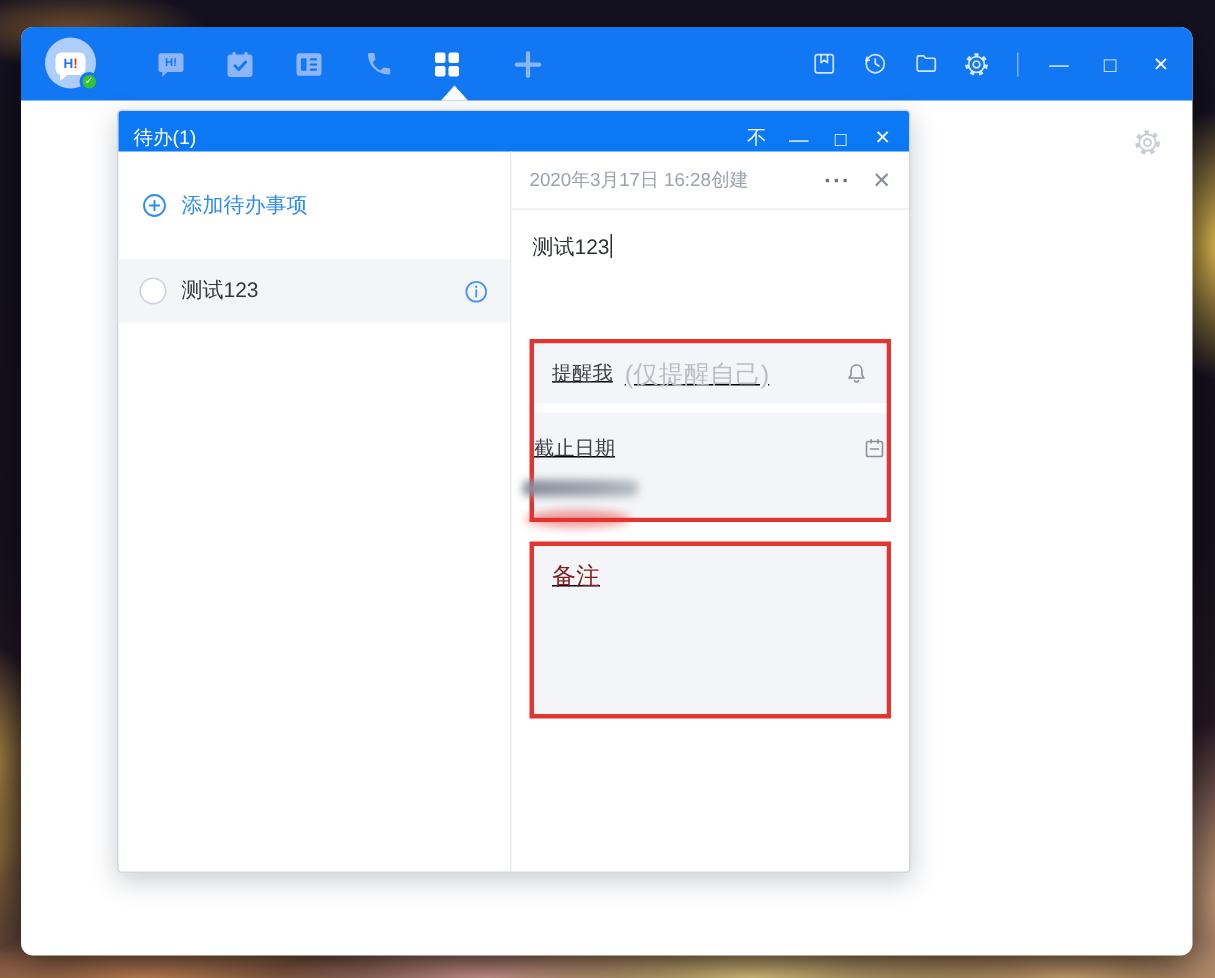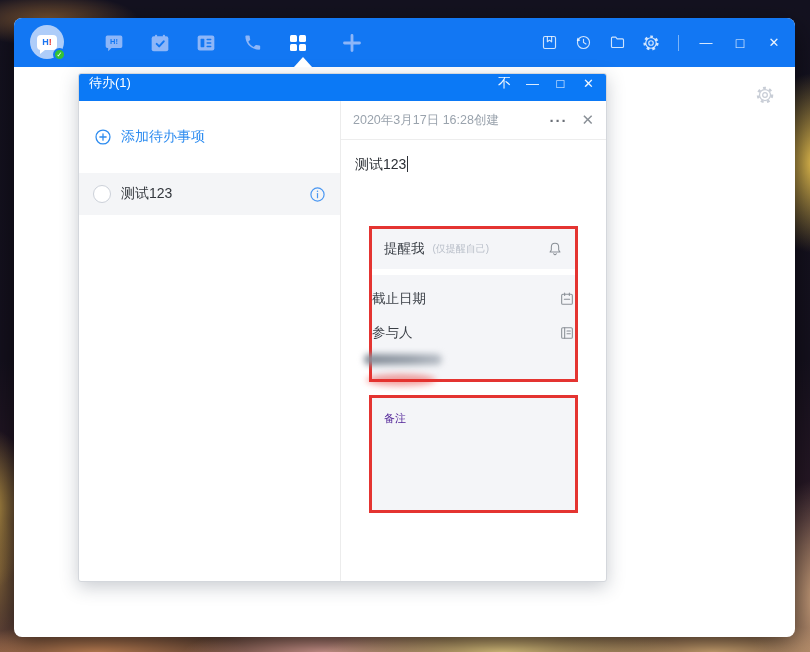--- a/index.html
+++ b/index.html
@@ -68,21 +68,21 @@
 
   
   .dialog {
     position:absolute; left:64px; top:55px; width:529px; height:509px;
     background:#fff; border:1px solid #d4d7dc; border-radius:3px;
     box-shadow:0 5px 18px rgba(40,50,70,.25); z-index:2;
     display:flex; flex-direction:column;
   }
   .dlg-titlebar {
     height:27px; background:#0b79f6; border-radius:2px 2px 0 0;
-    display:flex; align-items:flex-start; padding:0 10px; flex:0 0 auto;
+    display:flex; align-items:flex-end; padding:0 10px; flex:0 0 auto;
   }
   .dlg-title { color:#fff; font-size:13px; }
   .dlg-ctrls { margin-left:auto; display:flex; align-items:center; gap:13px; }
   .dlg-ctrl { color:rgba(255,255,255,.95); font-size:13px; width:15px; text-align:center; cursor:pointer; }
   .dlg-body { flex:1; display:flex; min-height:0; }
 
   
   .list-panel { width:262px; border-right:1px solid #ececec; display:flex; flex-direction:column; }
   .add-row { height:72px; display:flex; align-items:center; padding:0 15px; gap:9px; cursor:pointer; }
   .add-label { color:#2d8cf0; font-size:14px; }
@@ -100,43 +100,43 @@
     height:39px; border-bottom:1px solid #ededed; display:flex; align-items:center;
     padding:13px 12px; flex:0 0 auto;
   }
   .created-text { color:#9aa3ad; font-size:12.5px; }
   .detail-header .spacer { flex:1; }
   .more-btn { color:#6b7077; font-size:15px; letter-spacing:1px; cursor:pointer; margin-right:14px; font-weight:bold; }
   .detail-close { color:#8a9097; font-size:15px; cursor:pointer; }
   .detail-title-row { padding:16px 14px 0; height:36px; font-size:14px; color:#2c3036; }
   .caret { display:inline-block; width:0; border-left:1.5px solid #2b2f35; height:16px; vertical-align:-3px; margin-left:1px; }
 
-  .anno-box { border:3px solid #e43431; margin:0 28px; position:relative; }
+  .anno-box { border:3px solid #e43431; margin:0 12px; position:relative;text-decoration:underline; }
   .reminder-box { margin-top:50px; }
   .remind-row {
     height:40px; background:#f4f5f8; display:flex; align-items:center; padding:0 12px; cursor:pointer;
   }
   .remind-label, .field-label { color:#3a3f46; font-size:13.5px; }
-  .remind-sub { color:#b9bfc9; font-size:10px; margin-left:8px; }
+  .remind-sub { color:#b9bfc9; font-size:17px; margin-left:8px; }
   .row-gap { height:6px; background:#fff; }
   .fields-block { background:#f4f5f8; padding:12px 0 14px; }
   .field-row { height:24px; display:flex; align-items:center; cursor:pointer; }
   .field-row + .field-row { margin-top:10px; }
   .row-spacer { flex:1; }
   .blur-blob {
     margin-top:9px; margin-left:-8px; width:78px; height:11px; border-radius:6px;
     background:linear-gradient(90deg,#848d98,#9aa2ac 60%,#b9bfc7); filter:blur(3px);
   }
   .red-smudge {
     position:absolute; left:-6px; bottom:-7px; width:70px; height:12px; border-radius:50%;
     background:rgba(228,48,45,.45); filter:blur(3px); pointer-events:none;
   }
   .notes-box { margin-top:13px; }
   .notes-area { height:112px; background:#f4f5f8; padding:10px 12px; cursor:text; }
-  .notes-placeholder { color:#4c1d95; font-size:11px; }
+  .notes-placeholder { color:#7f1d1d; font-size:16px; }
 
   svg { display:block; }
 </style>
 </head>
 <body>
 
 <div class="bg"></div>
 
 <div class="app-window">
 
@@ -296,28 +296,20 @@
           <div class="row-gap"></div>
           <div class="fields-block">
             <div class="field-row">
               <span class="field-label">截止日期</span>
               <span class="row-spacer"></span>
               <svg width="16" height="16" viewBox="0 0 24 24" fill="none" stroke="#8a9097" stroke-width="1.6">
                   <rect x="4" y="5" width="16" height="15" rx="1.8"></rect>
                   <path d="M8.5 3.2v3.4M15.5 3.2v3.4M8 12.5h8" stroke-linecap="round"></path>
                 </svg>
             </div>
-            <div class="field-row">
-              <span class="field-label">参与人</span>
-              <span class="row-spacer"></span>
-              <svg width="16" height="16" viewBox="0 0 24 24" fill="none" stroke="#8a9097" stroke-width="1.6">
-                  <rect x="4" y="4" width="16" height="16" rx="1.8"></rect>
-                  <path d="M8.5 4v16M12 9h5M12 13h5" stroke-linecap="round"></path>
-                </svg>
-            </div>
             <div class="blur-blob"></div>
           </div>
           <div class="red-smudge"></div>
         </div>
 
         <div class="anno-box notes-box">
           <div class="notes-area">
             <span class="notes-placeholder">备注</span>
           </div>
         </div>

